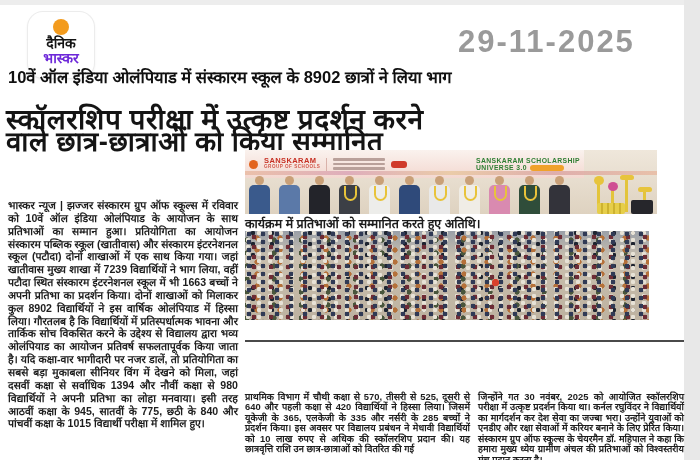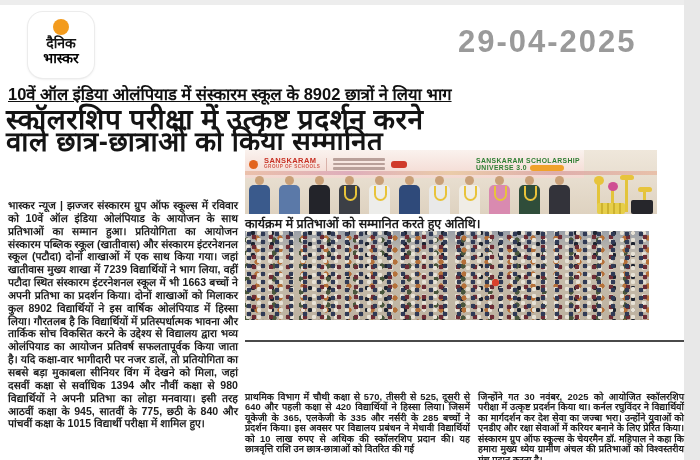--- a/index.html
+++ b/index.html
@@ -8,26 +8,26 @@
   .page{position:relative;width:700px;height:460px;background:#fff;overflow:hidden;}
 
   .top-band{position:absolute;left:0;top:0;width:700px;height:5px;background:#ededed;}
   .right-band{position:absolute;left:684px;top:0;width:16px;height:460px;background:#e8e8e8;}
 
   
   .logo-card{position:absolute;left:28px;top:12px;width:66px;height:66px;background:#fff;
     border-radius:15px;box-shadow:0 0 0 1px #ececec,0 1px 3px rgba(0,0,0,.12);text-align:center;}
   .logo-sun{position:absolute;left:25px;top:7px;width:16px;height:16px;border-radius:50%;background:#f39b1d;}
   .logo-t1{position:absolute;left:0;top:24px;width:66px;font-size:14px;font-weight:800;color:#141414;line-height:15px;}
-  .logo-t2{position:absolute;left:0;top:39px;width:66px;font-size:14px;font-weight:800;color:#000000;line-height:15px;}
+  .logo-t2{position:absolute;left:0;top:39px;width:66px;font-size:14px;font-weight:800;color:#6d28d9;line-height:15px;}
   .edition{position:absolute;left:180px;top:22px;font-size:33px;font-weight:800;color:#171717;letter-spacing:1px;}
   .date{position:absolute;left:458px;top:24px;font-size:31px;font-weight:800;color:#9a9a9a;letter-spacing:2px;}
 
   
-  .kicker{position:absolute;left:8px;top:82px;width:676px;font-size:16.5px;font-weight:800;color:#101010;text-decoration:underline;}
+  .kicker{position:absolute;left:8px;top:65px;width:676px;font-size:16.5px;font-weight:800;color:#101010;}
   .hl1{position:absolute;left:6px;top:99px;width:690px;font-size:28px;font-weight:800;color:#141414;letter-spacing:.5px;}
   .hl2{position:absolute;left:6px;top:122px;width:690px;font-size:27.5px;font-weight:800;color:#141414;letter-spacing:.5px;}
 
   
   .col{position:absolute;text-align:justify;color:#1d1d1d;font-weight:700;margin-top:48px;}
   .col1{left:8px;top:151px;width:230px;font-size:10.6px;line-height:12.85px;}
   .col2{left:245px;top:344px;width:225px;font-size:9.4px;line-height:10.45px;}
   .col3{left:478px;top:344px;width:206px;font-size:9.4px;line-height:10.45px;}
 
   
@@ -92,21 +92,21 @@
 
 <div class="page">
   <div class="top-band"></div>
   <div class="right-band"></div>
 
   <div class="logo-card">
     <div class="logo-sun"></div>
     <div class="logo-t1">दैनिक</div>
     <div class="logo-t2">भास्कर</div>
   </div>
-  <div class="date">29-04-2025</div>
+  <div class="date">29-11-2025</div>
 
   <div class="kicker">10वें ऑल इंडिया ओलंपियाड में संस्कारम स्कूल के 8902 छात्रों ने लिया भाग</div>
   <div class="hl1">स्कॉलरशिप परीक्षा में उत्कृष्ट प्रदर्शन करने</div>
   <div class="hl2">वाले छात्र-छात्राओं को किया सम्मानित</div>
 
   <div class="col col1">भास्कर न्यूज | झज्जर संस्कारम ग्रुप ऑफ स्कूल्स में रविवार को 10वें ऑल इंडिया ओलंपियाड के आयोजन के साथ प्रतिभाओं का सम्मान हुआ। प्रतियोगिता का आयोजन संस्कारम पब्लिक स्कूल (खातीवास) और संस्कारम इंटरनेशनल स्कूल (पटौदा) दोनों शाखाओं में एक साथ किया गया। जहां खातीवास मुख्य शाखा में 7239 विद्यार्थियों ने भाग लिया, वहीं पटौदा स्थित संस्कारम इंटरनेशनल स्कूल में भी 1663 बच्चों ने अपनी प्रतिभा का प्रदर्शन किया। दोनों शाखाओं को मिलाकर कुल 8902 विद्यार्थियों ने इस वार्षिक ओलंपियाड में हिस्सा लिया। गौरतलब है कि विद्यार्थियों में प्रतिस्पर्धात्मक भावना और तार्किक सोच विकसित करने के उद्देश्य से विद्यालय द्वारा भव्य ओलंपियाड का आयोजन प्रतिवर्ष सफलतापूर्वक किया जाता है। यदि कक्षा-वार भागीदारी पर नजर डालें, तो प्रतियोगिता का सबसे बड़ा मुकाबला सीनियर विंग में देखने को मिला, जहां दसवीं कक्षा से सर्वाधिक 1394 और नौवीं कक्षा से 980 विद्यार्थियों ने अपनी प्रतिभा का लोहा मनवाया। इसी तरह आठवीं कक्षा के 945, सातवीं के 775, छठी के 840 और पांचवीं कक्षा के 1015 विद्यार्थी परीक्षा में शामिल हुए।</div>
   <div class="col col2">प्राथमिक विभाग में चौथी कक्षा से 570, तीसरी से 525, दूसरी से 640 और पहली कक्षा से 420 विद्यार्थियों ने हिस्सा लिया। जिसमें यूकेजी के 365, एलकेजी के 335 और नर्सरी के 285 बच्चों ने प्रदर्शन किया। इस अवसर पर विद्यालय प्रबंधन ने मेधावी विद्यार्थियों को 10 लाख रुपए से अधिक की स्कॉलरशिप प्रदान की। यह छात्रवृत्ति राशि उन छात्र-छात्राओं को वितरित की गई</div>
   <div class="col col3">जिन्होंने गत 30 नवंबर, 2025 को आयोजित स्कॉलरशिप परीक्षा में उत्कृष्ट प्रदर्शन किया था। कर्नल रघुविंदर ने विद्यार्थियों का मार्गदर्शन कर देश सेवा का जज्बा भरा। उन्होंने युवाओं को एनडीए और रक्षा सेवाओं में करियर बनाने के लिए प्रेरित किया। संस्कारम ग्रुप ऑफ स्कूल्स के चेयरमैन डॉ. महिपाल ने कहा कि हमारा मुख्य ध्येय ग्रामीण अंचल की प्रतिभाओं को विश्वस्तरीय मंच प्रदान करना है।</div>
 
   <div class="photo1">

